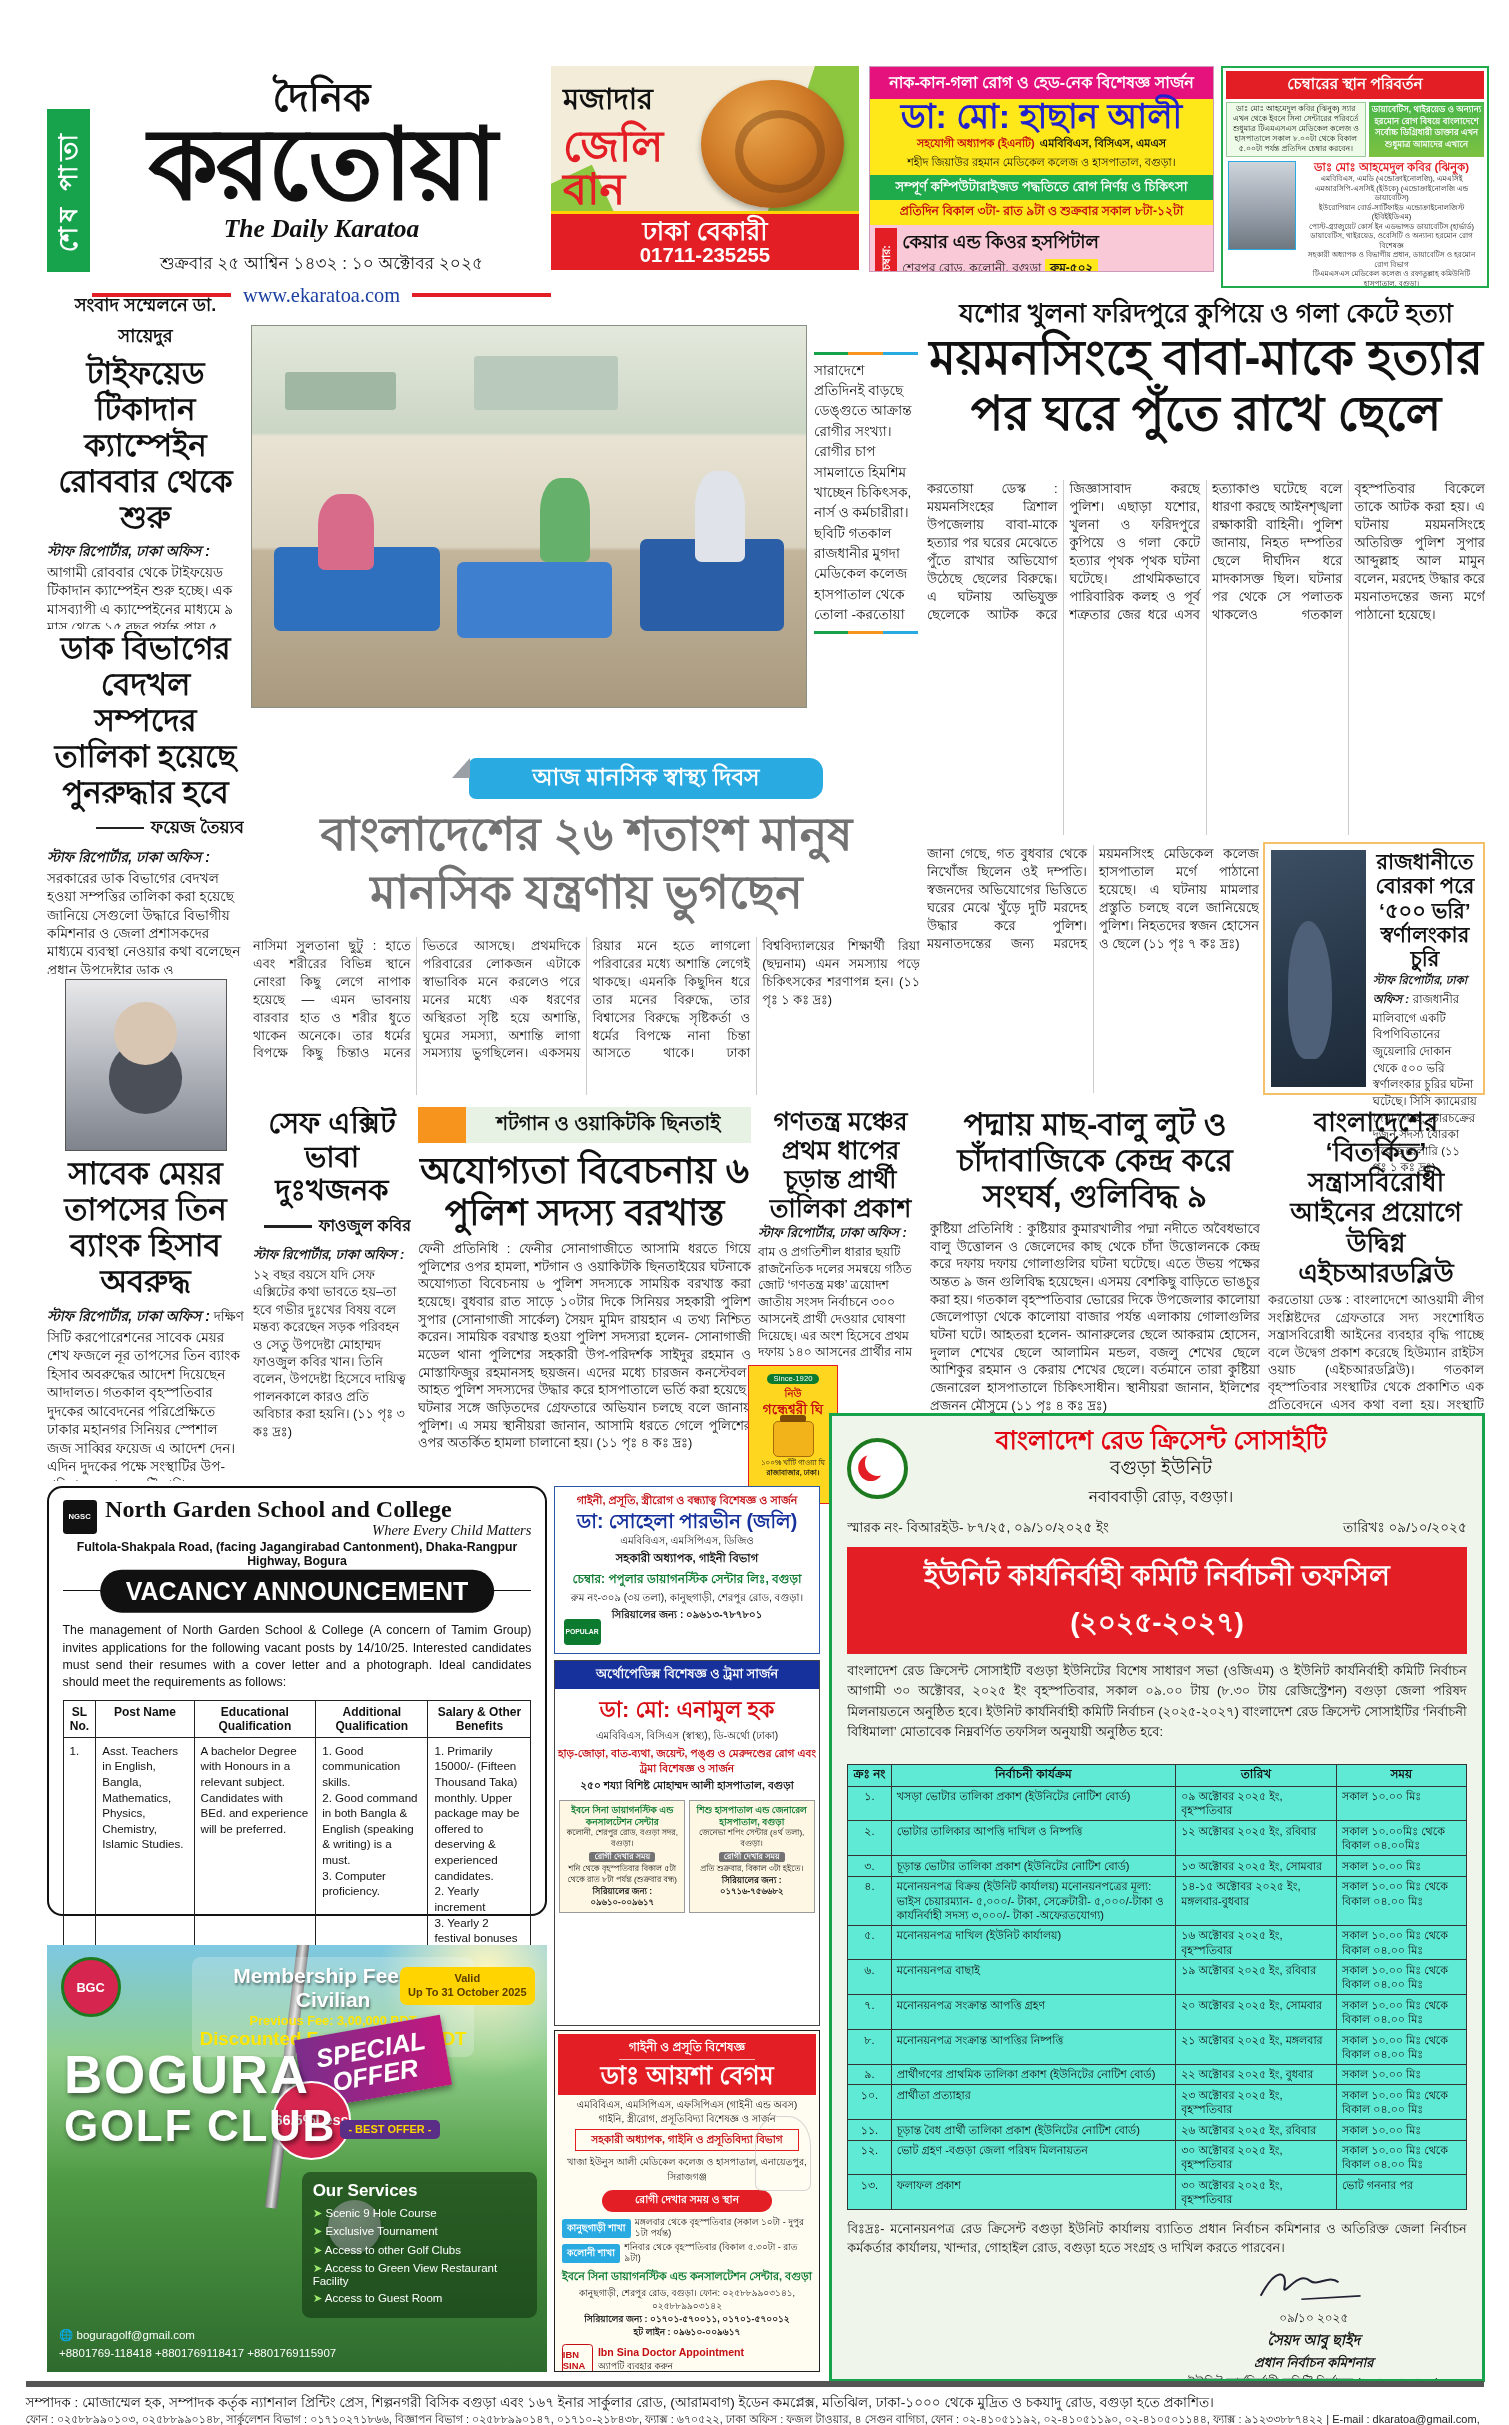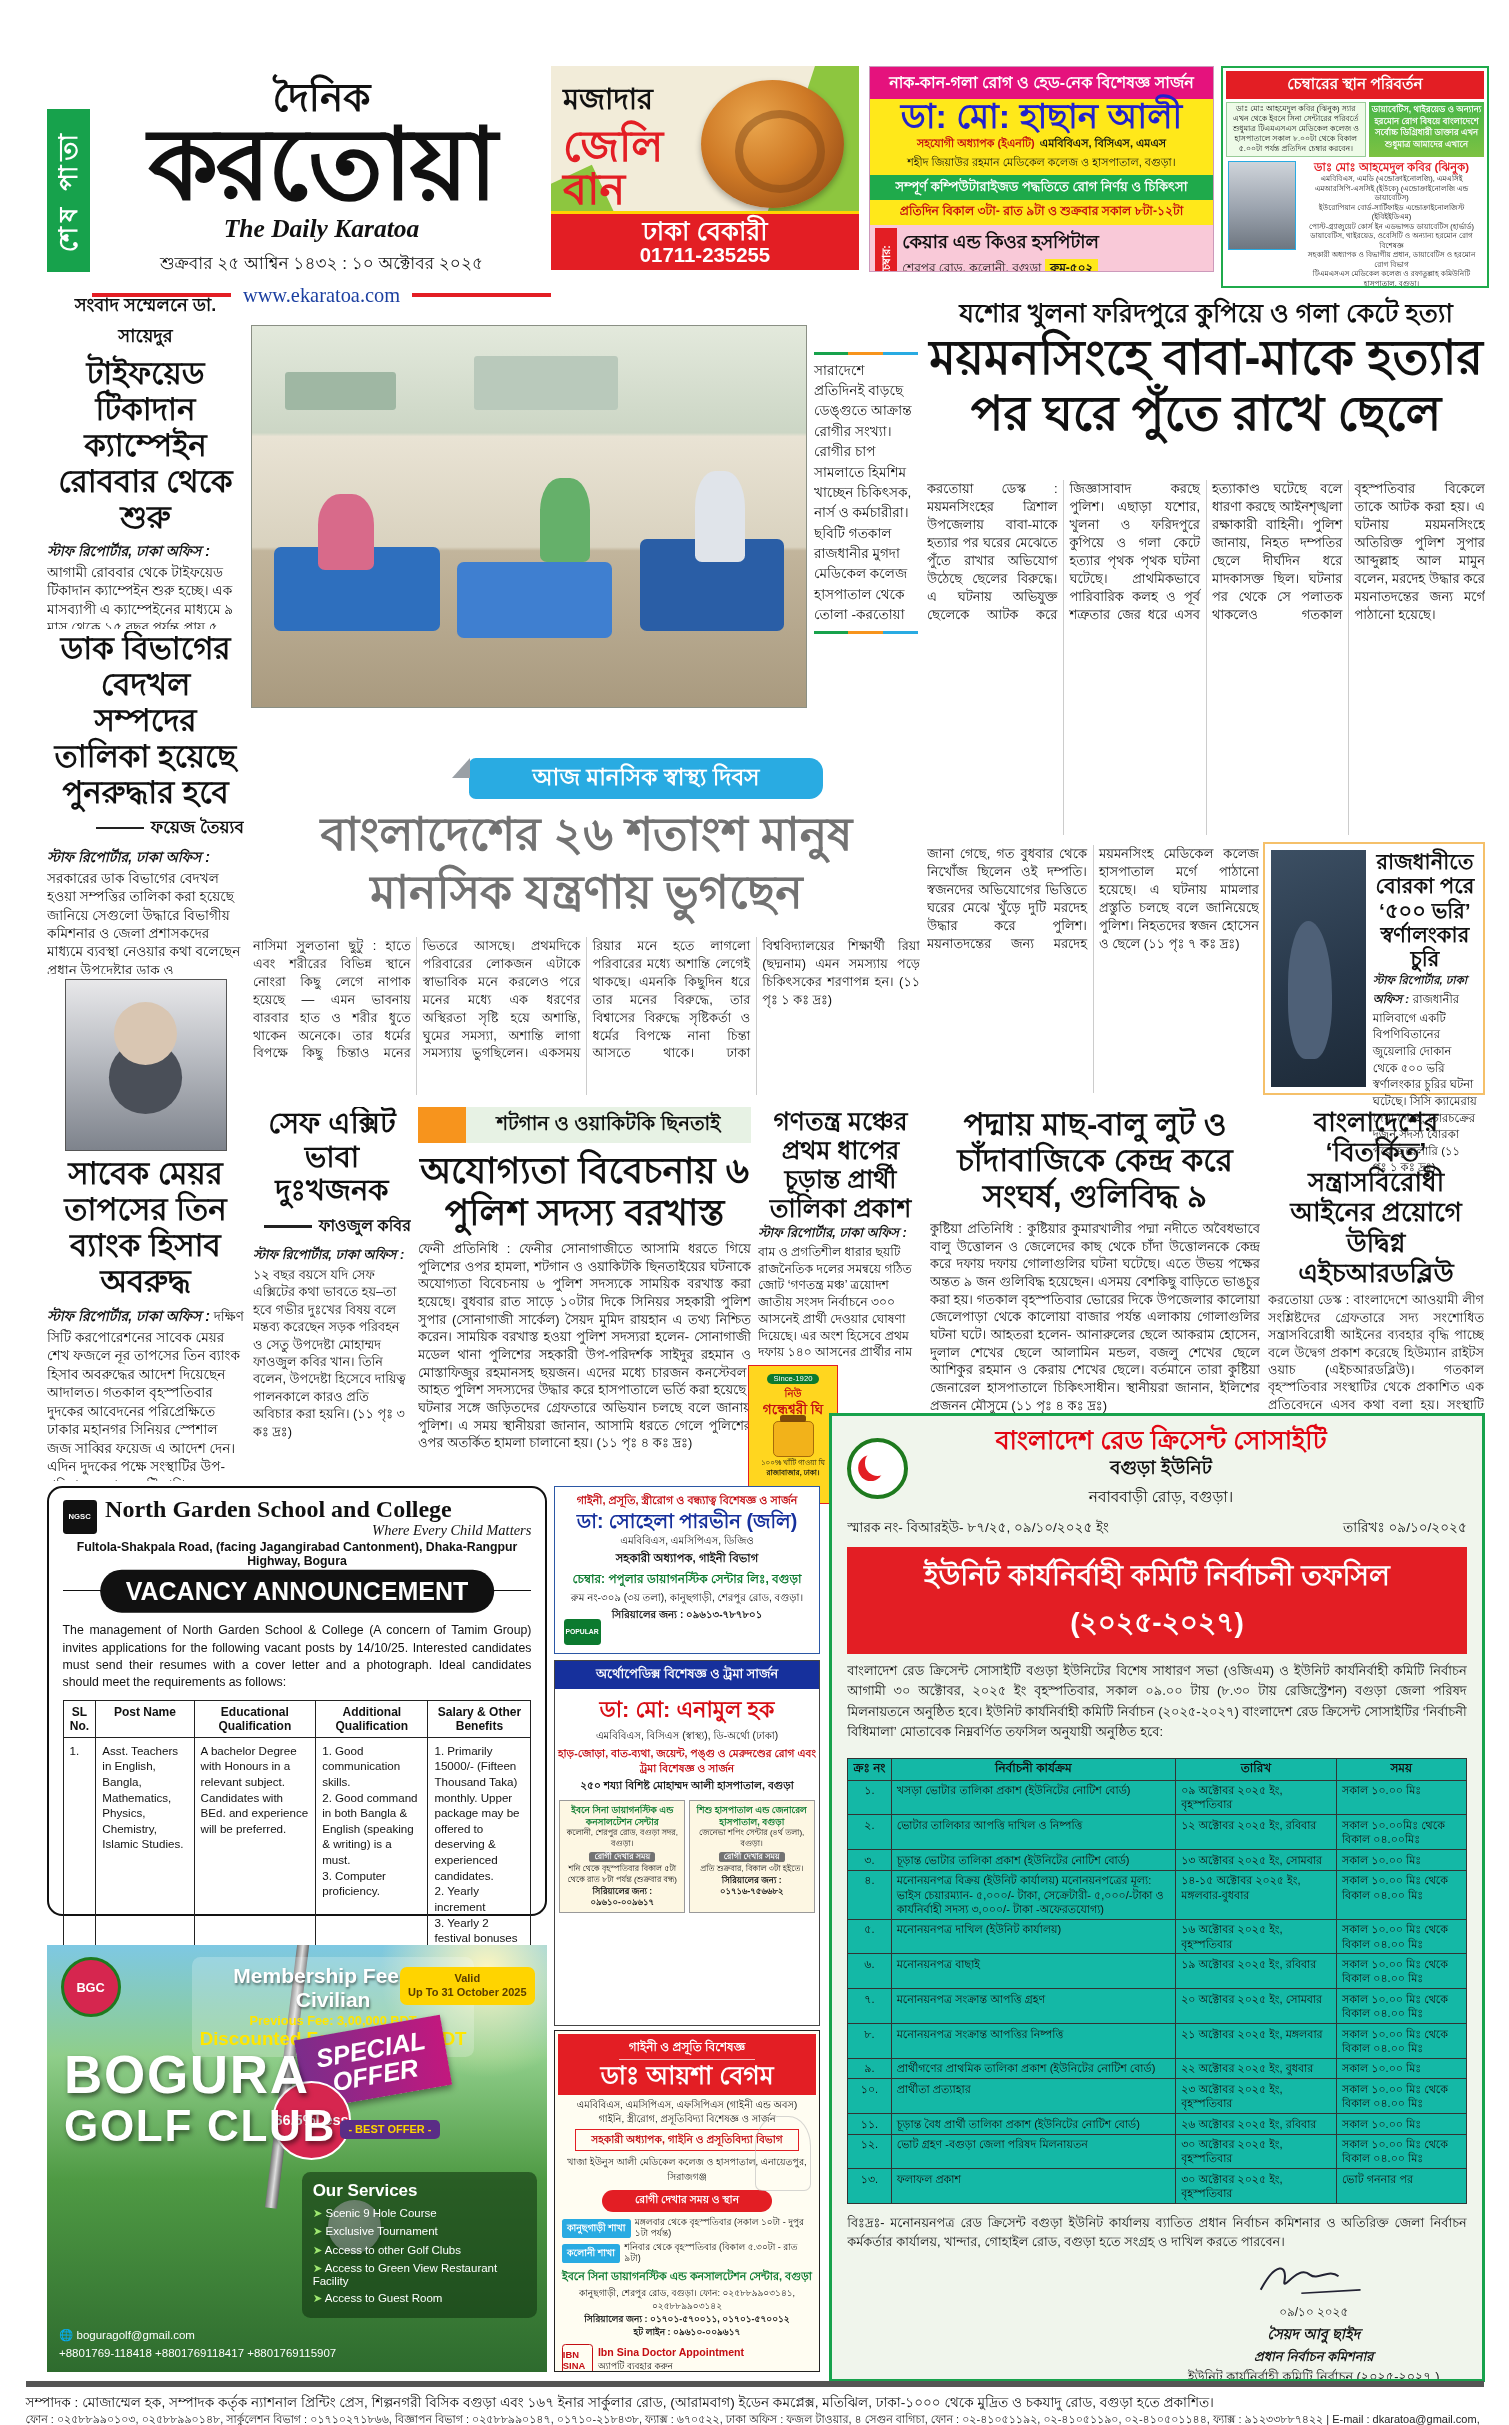--- a/index.html
+++ b/index.html
@@ -162,26 +162,26 @@
   .ghee .n2{color:#c40e13;font-weight:bold;font-size:13.6px;line-height:1.05;}
   .jar{width:39px;height:34px;margin:3.4px auto 1.7px;background:#f2b21a;border:1.7px solid #a66b0a;border-radius:5.1px;position:relative;}
   .jar::before{content:"";position:absolute;left:6.8px;top:-6.8px;right:6.8px;height:6.8px;background:#7e4a08;border-radius:2.6px;}
   .ghee .s{font-size:7.2px;line-height:1.3;}
   
   .rc{border:3.4px solid #17a24c;background:#f0f5ec;box-sizing:border-box;padding:10.2px 15.3px;overflow:hidden;}
   .rc-head{display:flex;gap:10.2px;align-items:center;}
   .rc-logo{width:53px;height:53px;border-radius:50%;border:4.3px solid #1e7a1e;background:#fff;position:relative;flex:0 0 auto;}
   .rc-logo::after{content:"";position:absolute;left:13.6px;top:8.5px;width:25.5px;height:25.5px;border-radius:50%;box-shadow:-6.8px 5.1px 0 0 #e31e24;}
   .rc-org{color:#e30613;font-weight:bold;font-size:25.5px;line-height:1.1;}
-  .rc-unit{font-weight:bold;font-size:18.7px;}
+  .rc-unit{font-weight:normal;font-size:18.7px;}
   .rc-addr{font-size:15.3px;}
   .rc-memo{display:flex;justify-content:space-between;font-size:13.6px;margin-top:6.8px;}
   .rc-banner{background:#e31e24;color:#fff;font-weight:bold;font-size:28px;text-align:center;padding:6.8px 0;margin:6.8px 0;}
   .rc-para{font-size:13px;line-height:1.55;text-align:justify;}
-  .rc table{width:100%;border-collapse:collapse;margin-top:16px;background:#14b8a6;}
+  .rc table{width:100%;border-collapse:collapse;margin-top:22px;background:#5eead4;}
   .rc th,.rc td{border:1.4px solid #333;padding:2.6px 5.1px;vertical-align:top;font-size:11px;line-height:1.3;}
   .rc th{text-align:center;font-size:12px;}
   .rc td.sl{text-align:center;width:7%;}
   .rc td.ac{width:46%;}
   .rc td.dt{width:26%;}
   .rc-note{font-size:12.8px;line-height:1.5;text-align:justify;margin-top:8.5px;}
   .rc-sign{width:306px;margin-left:auto;text-align:center;margin-top:5.1px;}
   .rc-sign .nm{font-weight:bold;font-style:italic;font-size:14.5px;}
   .rc-sign .tt{font-weight:bold;font-style:italic;font-size:13px;}
   .rc-sign .ln{font-size:12.8px;line-height:1.4;}

